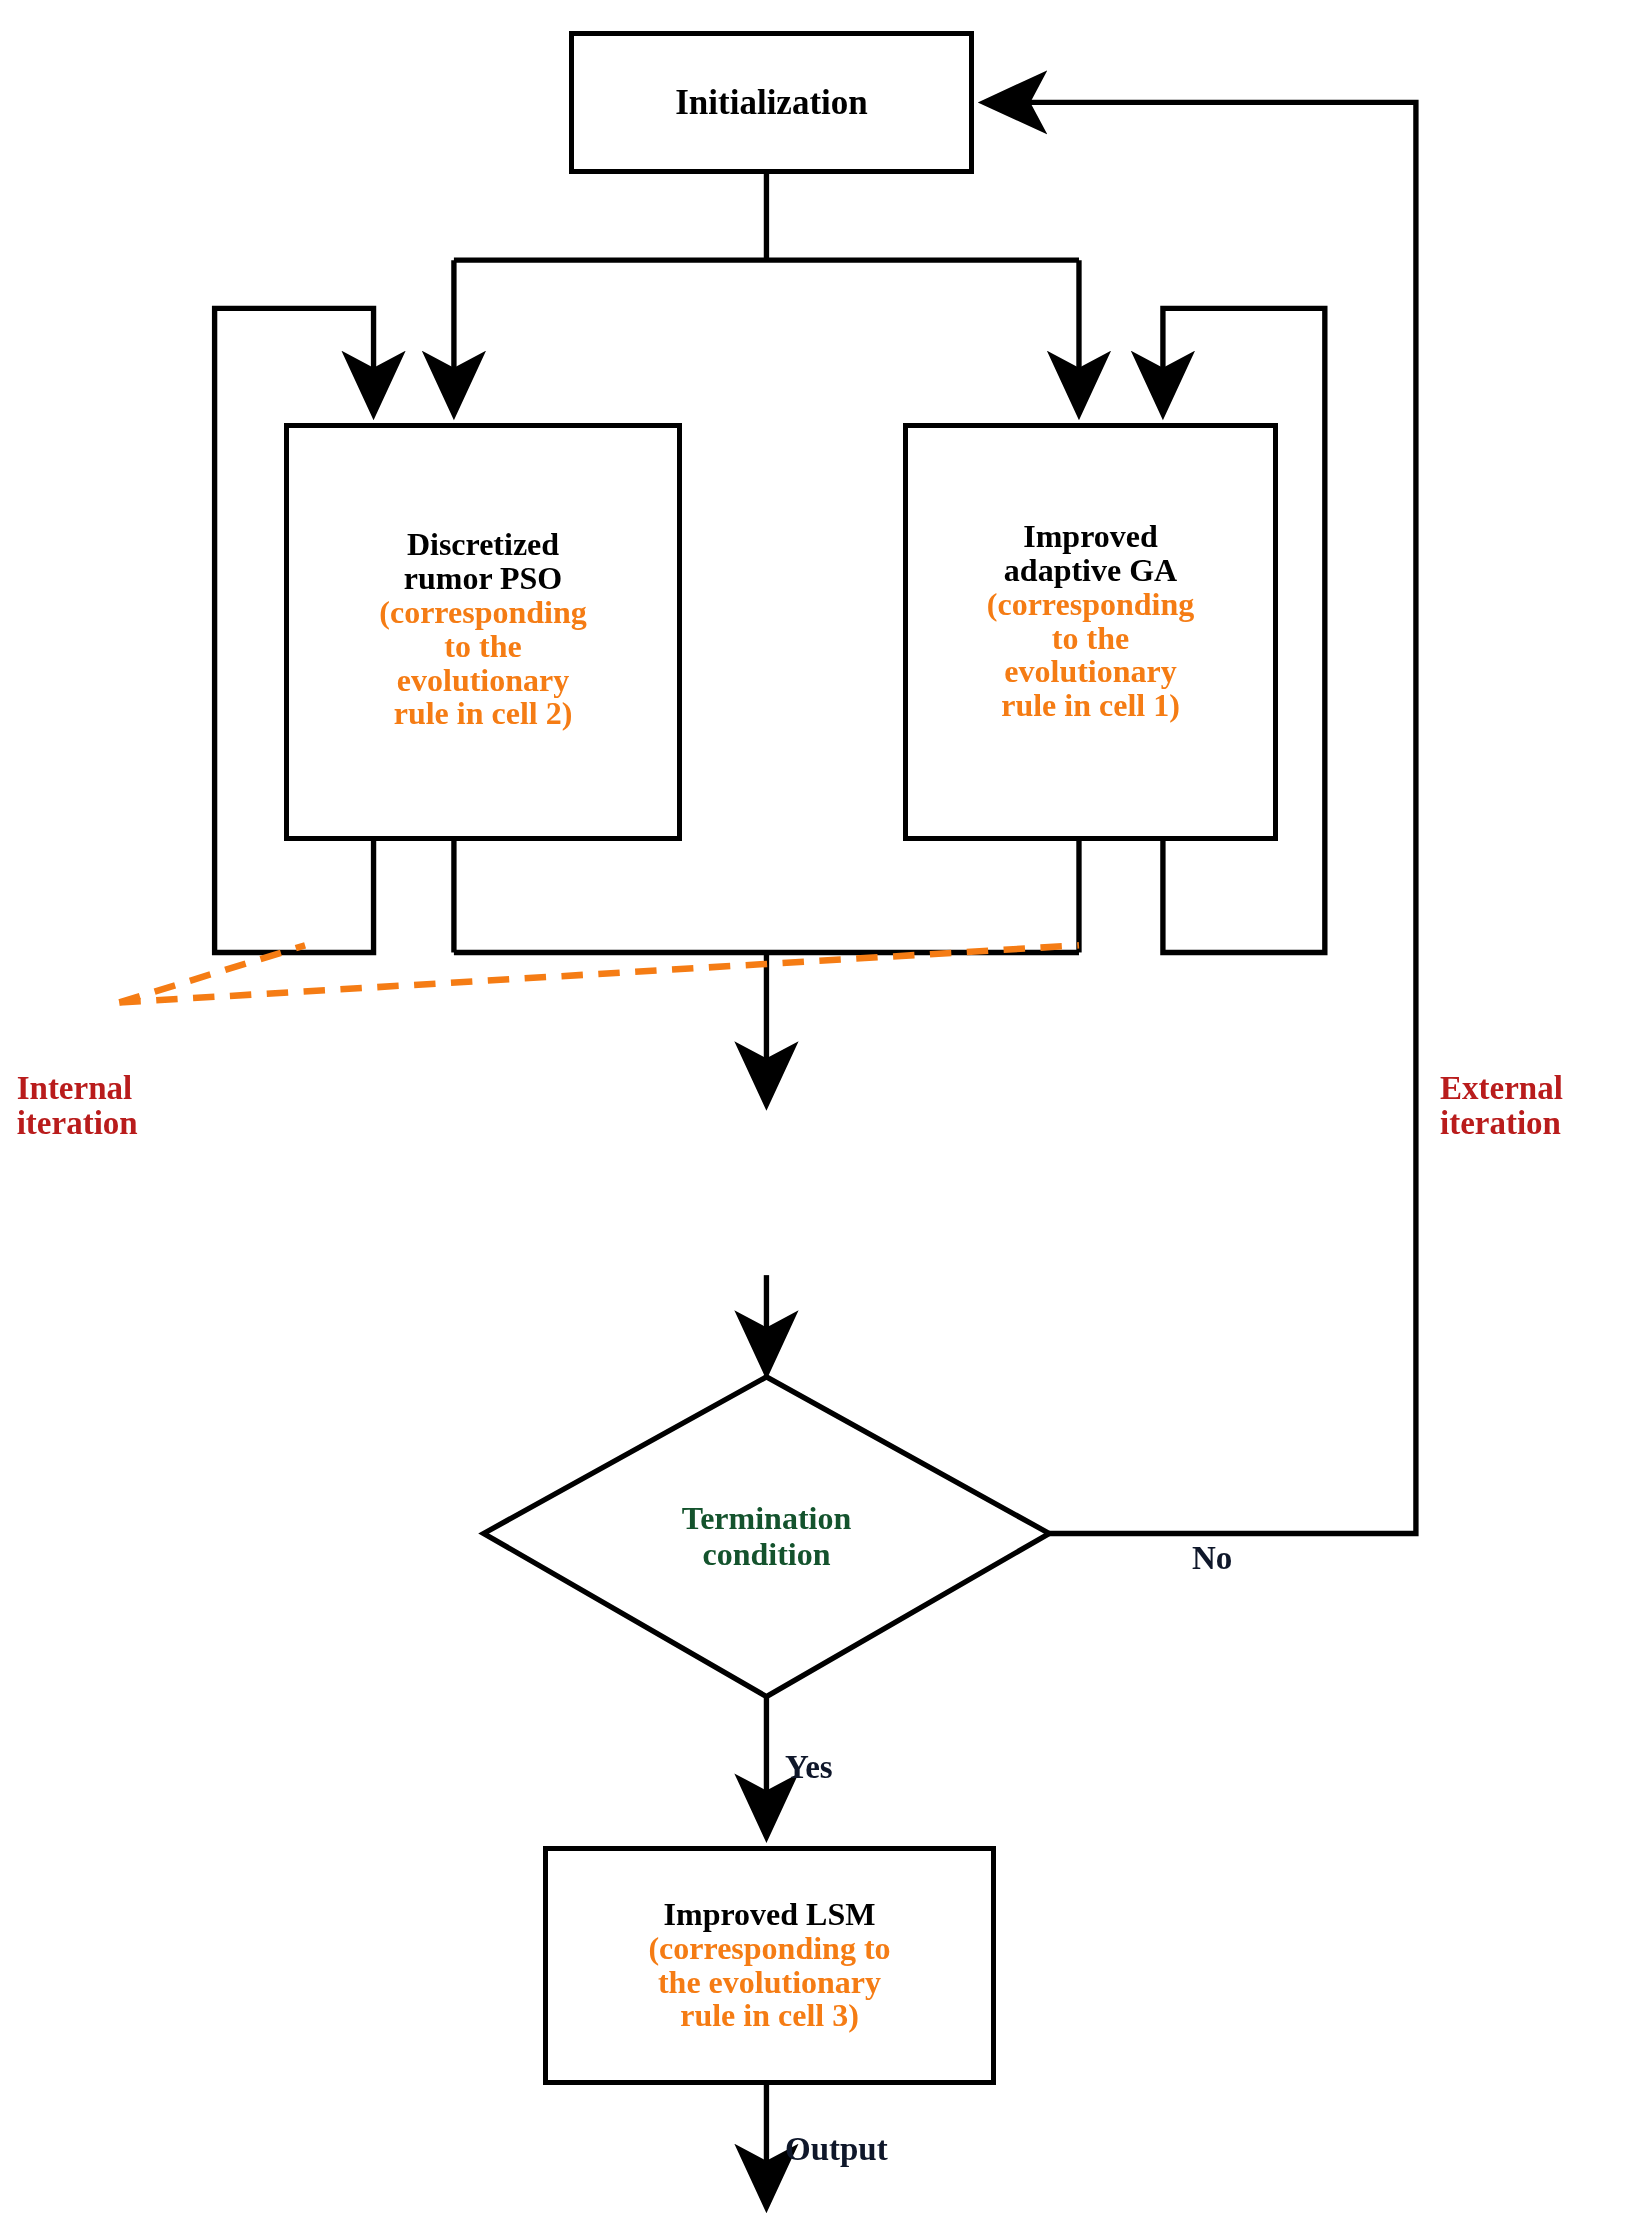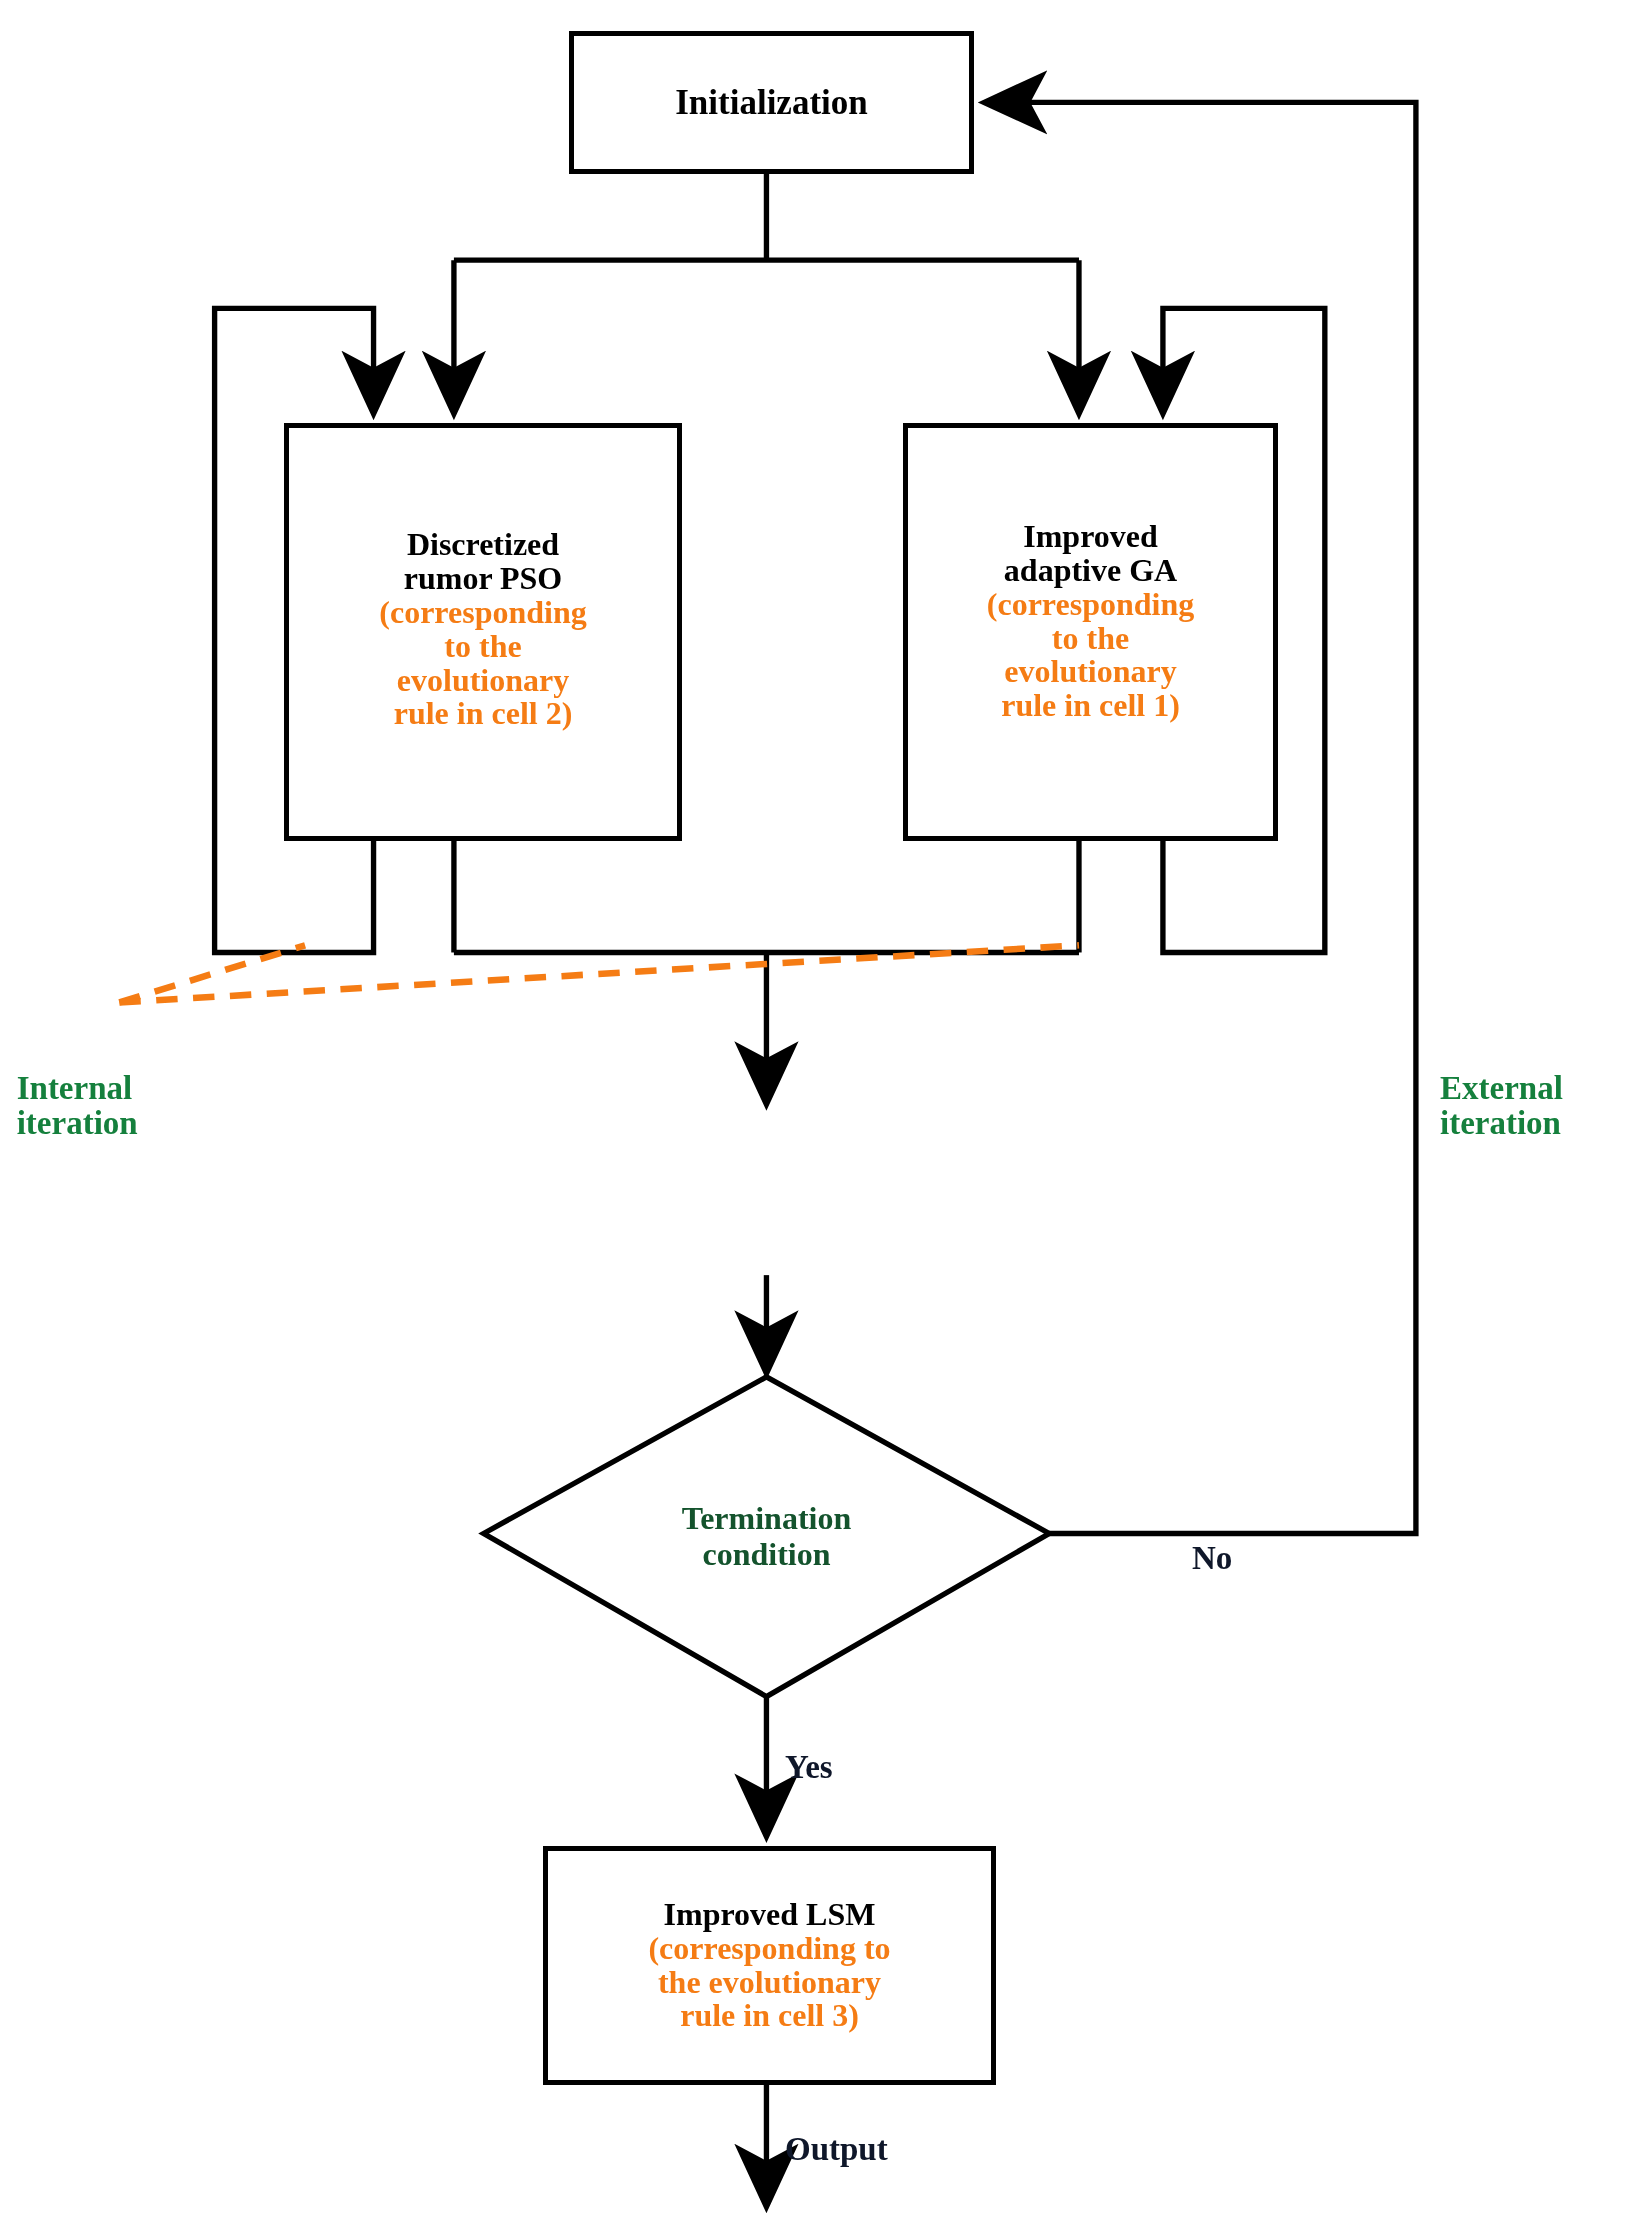--- a/index.html
+++ b/index.html
@@ -39,21 +39,21 @@
   .accent{color:#F57C14;}
   .freetext{
     position:absolute;
     font-family:"Liberation Serif",serif;
     font-weight:bold;
     color:#0f172a;
     line-height:1.08;
     white-space:pre-line;
     text-align:left;
   }
-  .freetext.accent{color:#15803d;}
+  .freetext.accent{color:#b91c1c;}
   .diamond-label{
     position:absolute;
     display:flex;
     flex-direction:column;
     align-items:center;
     justify-content:center;
     text-align:center;
     font-family:Liberation Serif, serif;
     font-weight:bold;
     color:#14532d;

